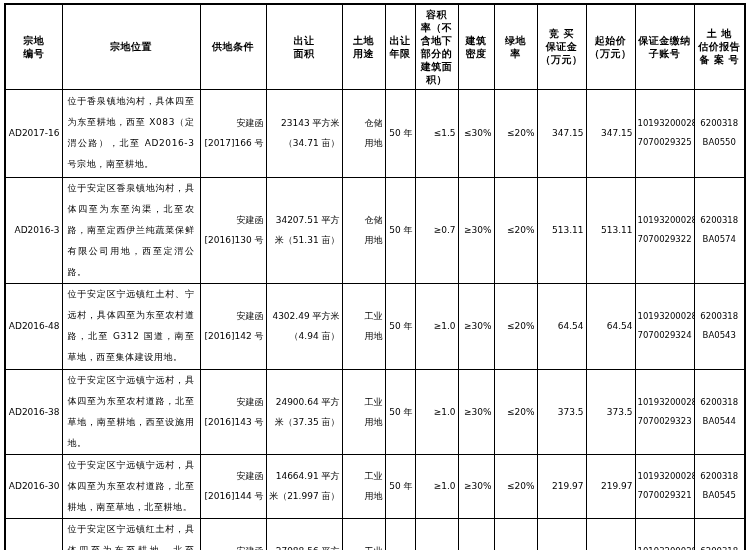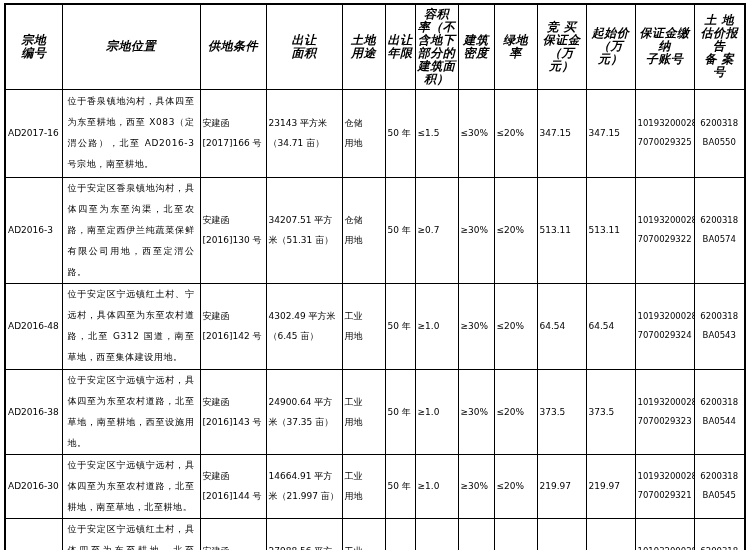--- a/index.html
+++ b/index.html
@@ -17,33 +17,32 @@
     margin: 3px 0 0 4px;
     border: 2px solid #000;
   }
   th, td {
     border: 1px solid #000;
     padding: 1px 2px;
     overflow: hidden;
     vertical-align: middle;
   }
   th {
-    font-size: 12px;
+    font-size: 10px;
     font-weight: bold;
     line-height: 13px;
     text-align: center;
     white-space: pre-line;
     letter-spacing: 0.5px;
-    font-style: italic;
   }
   td {
     font-size: 9px;
   }
   td.ctr {
-    text-align: left;
+    text-align: right;
     white-space: pre-line;
     line-height: 20px;
   }
   td.loc {
     text-align: justify;
     line-height: 21px;
     padding: 0 5px;
     letter-spacing: 0.6px;
   }
   td.num {
@@ -148,21 +147,21 @@
 7070029322</td>
     <td class="num">6200318
 BA0574</td>
   </tr>
       <tr style="height: 86px;">
     <td class="ctr">AD2016-48</td>
     <td class="loc">位于安定区宁远镇红土村、宁远村，具体四至为东至农村道路，北至 G312 国道，南至草地，西至集体建设用地。</td>
     <td class="ctr">安建函
 [2016]142 号</td>
     <td class="ctr">4302.49 平方米
-（6.45 亩）</td>
+（4.94 亩）</td>
     <td class="ctr">工业
 用地</td>
     <td class="ctr">50 年</td>
     <td class="ctr">≥1.0</td>
     <td class="ctr">≥30%</td>
     <td class="ctr">≤20%</td>
     <td class="ctr">64.54</td>
     <td class="ctr">64.54</td>
     <td class="num">10193200028
 7070029324</td>

